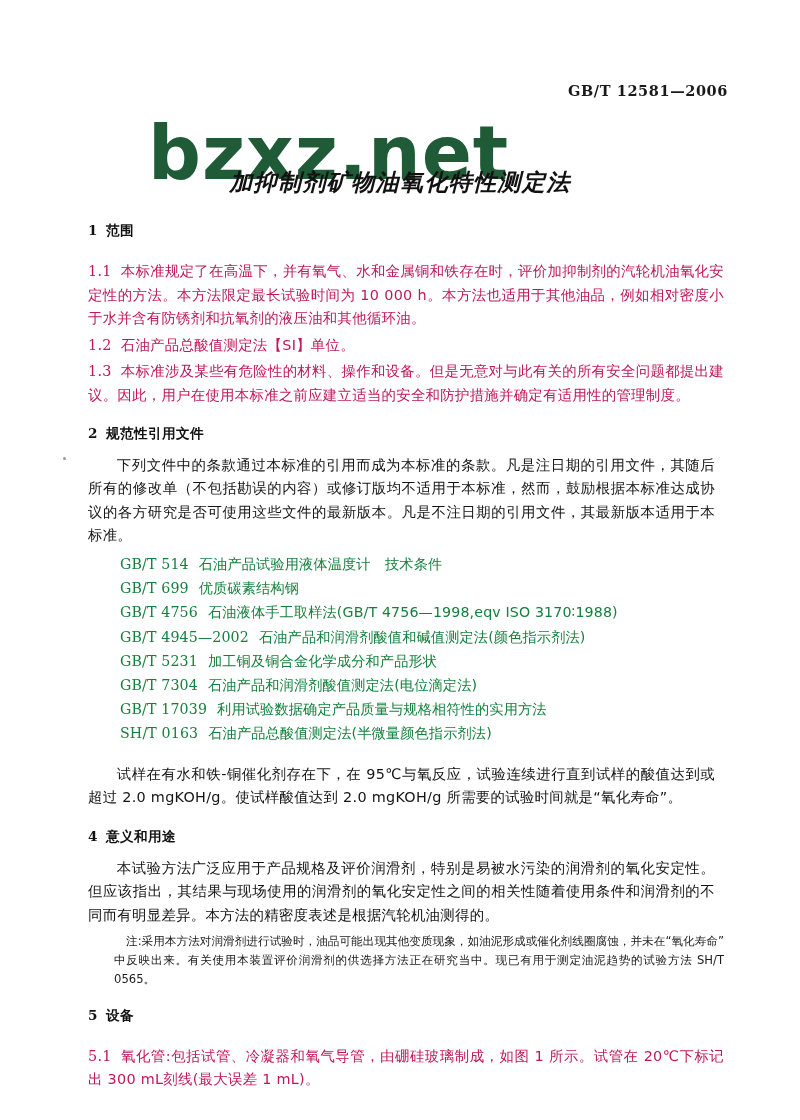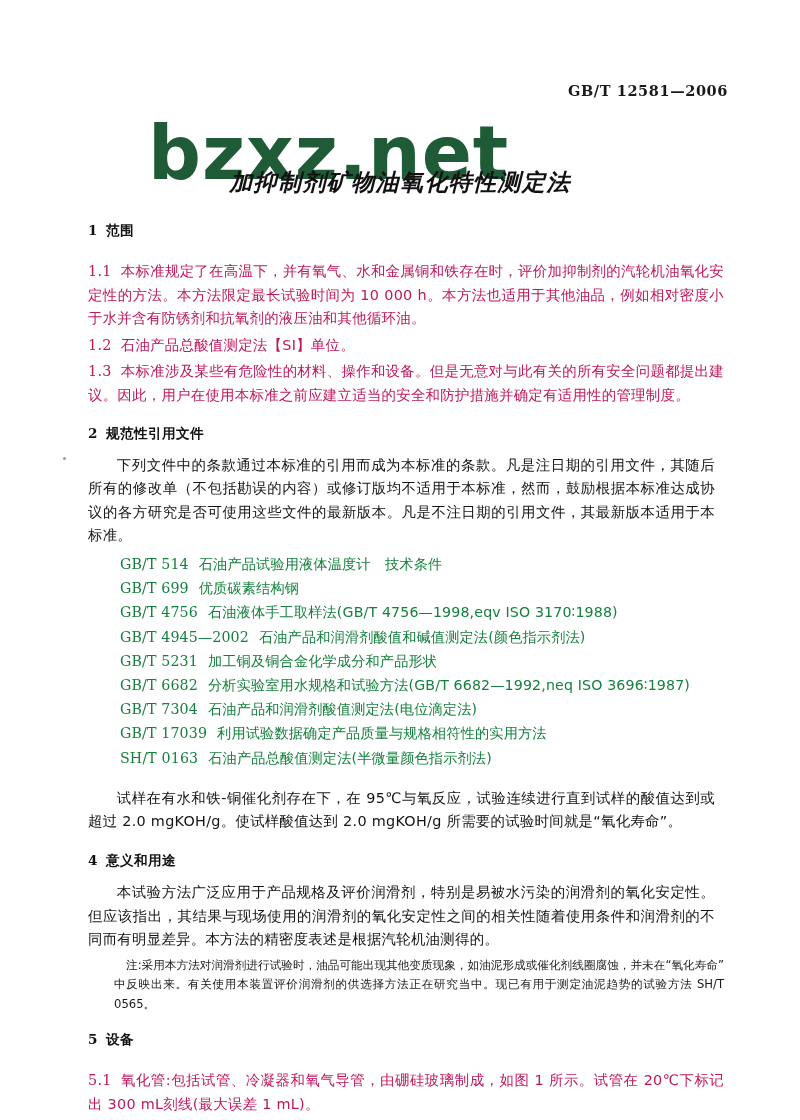--- a/index.html
+++ b/index.html
@@ -214,23 +214,20 @@
         <li class="ref-item">
           <span class="ref-code">GB/T 4756</span><span class="ref-title">石油液体手工取样法(GB/T 4756—1998,eqv ISO 3170∶1988)</span>
         </li>
         <li class="ref-item">
           <span class="ref-code">GB/T 4945—2002</span><span class="ref-title">石油产品和润滑剂酸值和碱值测定法(颜色指示剂法)</span>
         </li>
         <li class="ref-item">
           <span class="ref-code">GB/T 5231</span><span class="ref-title">加工铜及铜合金化学成分和产品形状</span>
         </li>
         <li class="ref-item">
-          <span class="ref-code">GB/T 6682</span><span class="ref-title">分析实验室用水规格和试验方法(GB/T 6682—1992,neq ISO 3696∶1987)</span>
-        </li>
-        <li class="ref-item">
           <span class="ref-code">GB/T 7304</span><span class="ref-title">石油产品和润滑剂酸值测定法(电位滴定法)</span>
         </li>
         <li class="ref-item">
           <span class="ref-code">GB/T 17039</span><span class="ref-title">利用试验数据确定产品质量与规格相符性的实用方法</span>
         </li>
         <li class="ref-item">
           <span class="ref-code">SH/T 0163</span><span class="ref-title">石油产品总酸值测定法(半微量颜色指示剂法)</span>
         </li>
       </ul>
 

